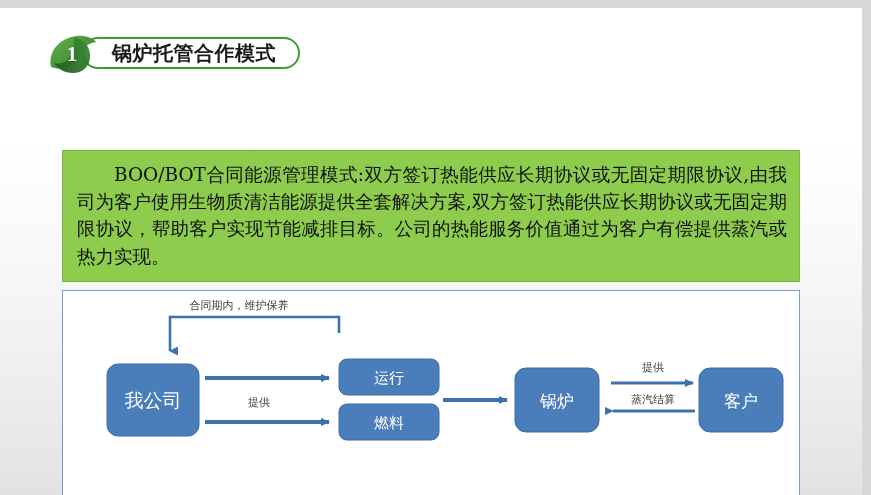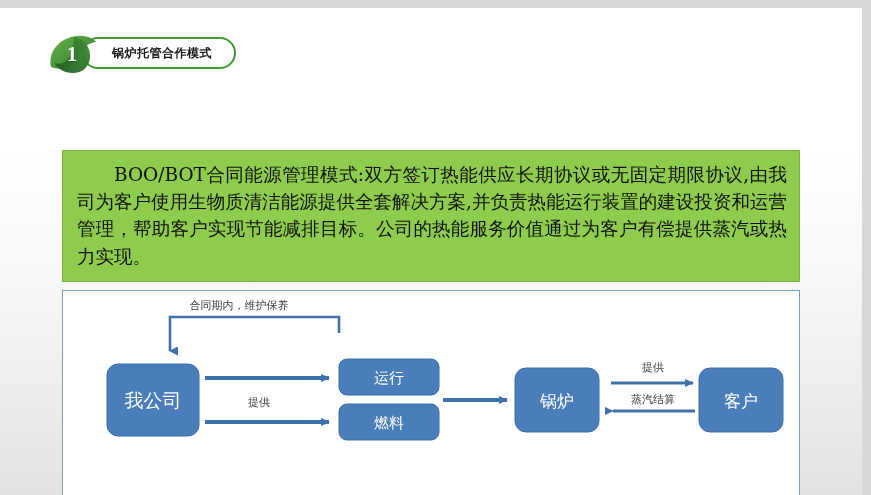--- a/index.html
+++ b/index.html
@@ -65,21 +65,21 @@
     padding: 0 22px 0 28px;
     border: 2px solid #3f9a33;
     border-radius: 18px;
     display: flex;
     align-items: center;
     background: transparent;
     box-sizing: border-box;
   }
   .title-pill span {
     font-family: "DejaVu Sans", sans-serif;
-    font-size: 12px;
+    font-size: 20px;
     font-weight: bold;
     color: #1a1a1a;
     letter-spacing: .5px;
     white-space: nowrap;
   }
 
   
   #green-banner {
     position: absolute;
     left: 62px;
@@ -150,21 +150,21 @@
       <div class="leaf-num">1</div>
     </div>
 
     <div class="title-pill">
       <span>锅炉托管合作模式</span>
     </div>
 
   </div>
 
   <div id="green-banner">
-    <p>BOO/BOT合同能源管理模式:双方签订热能供应长期协议或无固定期限协议,由我司为客户使用生物质清洁能源提供全套解决方案,并负责热能运行装置的建设投资和运营管理，帮助客户实现节能减排目标。公司的热能服务价值通过为客户有偿提供蒸汽或热力实现。</p>
+    <p>BOO/BOT合同能源管理模式:双方签订热能供应长期协议或无固定期限协议,由我司为客户使用生物质清洁能源提供全套解决方案,双方签订热能供应长期协议或无固定期限协议，帮助客户实现节能减排目标。公司的热能服务价值通过为客户有偿提供蒸汽或热力实现。</p>
   </div>
 
   <div id="diagram">
     <svg width="736" height="176" viewBox="0 0 736 176" xmlns="http://www.w3.org/2000/svg">
       <defs>
         <marker id="ah" markerWidth="9" markerHeight="8" refX="8" refY="4" orient="auto" markerUnits="userSpaceOnUse">
           <path d="M0,0 L9,4 L0,8 Z" fill="#3f72ad"></path>
         </marker>
         <marker id="ahl" markerWidth="9" markerHeight="8" refX="1" refY="4" orient="auto" markerUnits="userSpaceOnUse">
           <path d="M9,0 L0,4 L9,8 Z" fill="#3f72ad"></path>

